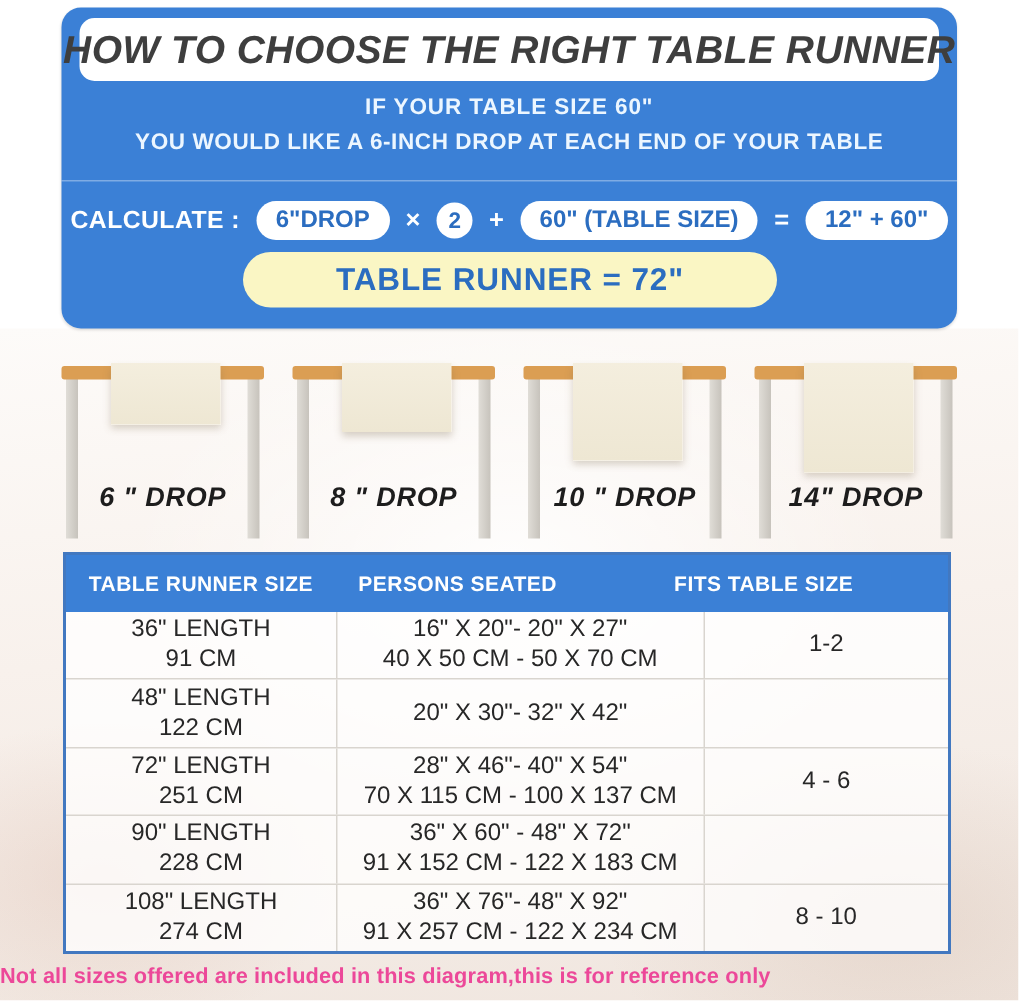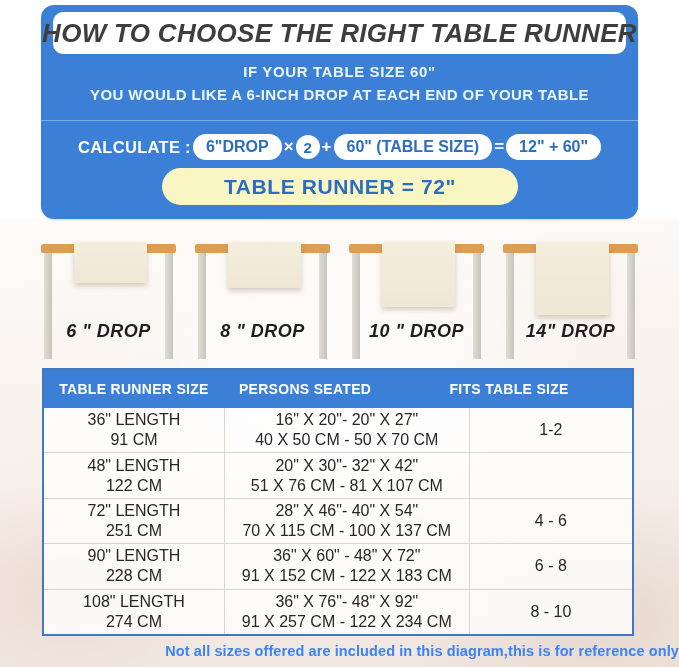--- a/index.html
+++ b/index.html
@@ -21,21 +21,21 @@
     background:#ffffff; border-radius:10px; display:flex; align-items:center; justify-content:center; }
   .title-text { font-size:26px; font-weight:bold; font-style:italic; color:#3e3e3e;
     letter-spacing:.3px; white-space:nowrap; }
   .intro { position:absolute; top:58px; left:0; right:0; text-align:center;
     color:#ecf6ff; font-weight:bold; }
   .intro-l1 { font-size:15px; letter-spacing:.6px; margin-bottom:6px; }
   .intro-l2 { font-size:15px; letter-spacing:.4px; }
   .panel-divider { position:absolute; top:115px; left:0; right:0; height:1px;
     background:rgba(255,255,255,.35); }
   .calc-row { position:absolute; top:126px; left:6px; right:6px; height:32px;
-    display:flex; align-items:center; justify-content:center; gap:2px; }
+    display:flex; align-items:center; justify-content:space-between; gap:2px; }
   .calc-label { color:#ffffff; font-weight:bold; font-size:16.5px; letter-spacing:.3px; white-space:nowrap; }
   .pill { background:#ffffff; color:#2b6dc0; font-weight:bold; font-size:16px;
     border-radius:16px; padding:4px 13px; white-space:nowrap; }
   .op { color:#ffffff; font-weight:bold; font-size:17px; }
   .mult-circle { flex:none; width:24px; height:24px; background:#ffffff; color:#2b6dc0;
     border-radius:50%; display:flex; align-items:center; justify-content:center;
     font-weight:bold; font-size:15px; }
   .result-pill { position:absolute; left:121px; top:163px; width:356px; height:37px;
     background:#faf6c4; border-radius:19px; display:flex; align-items:center; justify-content:center;
     color:#2b6dc0; font-weight:bold; font-size:21px; letter-spacing:.6px; }
@@ -64,22 +64,22 @@
   .th { display:flex; align-items:center; justify-content:center; color:#ffffff;
     font-weight:bold; font-size:14px; letter-spacing:.3px; }
   .c1 { width:30.6%; } .c2 { width:41.8%; } .c3 { width:27.6%; }
   .tbody { flex:1; display:flex; flex-direction:column; }
   .tr { flex:1; display:flex; }
   .tr + .tr { border-top:1px solid #d9d5cf; }
   .td { display:flex; flex-direction:column; align-items:center; justify-content:center;
     color:#272727; font-size:16px; line-height:20px; text-align:center; }
   .td.c2 { border-left:1px solid #d9d5cf; border-right:1px solid #d9d5cf; }
 
-  .footer-note { position:absolute; left:0; right:0; top:643px; text-align:right;
-    font-size:14.5px; font-weight:bold; color:#3b82f6; letter-spacing:.1px; }
+  .footer-note { position:absolute; left:0; right:0; top:643px; text-align:left;
+    font-size:14.5px; font-weight:bold; color:#ec4899; letter-spacing:.1px; }
 </style>
 </head>
 <body>
 
 <div class="canvas">
   <div class="photo-bg"></div>
 
   <section class="blue-panel">
     <div class="title-box">
       <span class="title-text">HOW TO CHOOSE THE RIGHT TABLE RUNNER</span>
@@ -151,21 +151,20 @@
         </div>
         <div class="td c3">1-2</div>
       </div>
       <div class="tr">
         <div class="td c1">
           <div>48" LENGTH</div>
           <div>122 CM</div>
         </div>
         <div class="td c2">
           <div>20" X 30"- 32" X 42"</div>
-          <div>51 X 76 CM - 81 X 107 CM</div>
         </div>
       </div>
       <div class="tr">
         <div class="td c1">
           <div>72" LENGTH</div>
           <div>251 CM</div>
         </div>
         <div class="td c2">
           <div>28" X 46"- 40" X 54"</div>
           <div>70 X 115 CM - 100 X 137 CM</div>
@@ -174,21 +173,20 @@
       </div>
       <div class="tr">
         <div class="td c1">
           <div>90" LENGTH</div>
           <div>228 CM</div>
         </div>
         <div class="td c2">
           <div>36" X 60" - 48" X 72"</div>
           <div>91 X 152 CM - 122 X 183 CM</div>
         </div>
-        <div class="td c3">6 - 8</div>
       </div>
       <div class="tr">
         <div class="td c1">
           <div>108" LENGTH</div>
           <div>274 CM</div>
         </div>
         <div class="td c2">
           <div>36" X 76"- 48" X 92"</div>
           <div>91 X 257 CM - 122 X 234 CM</div>
         </div>

